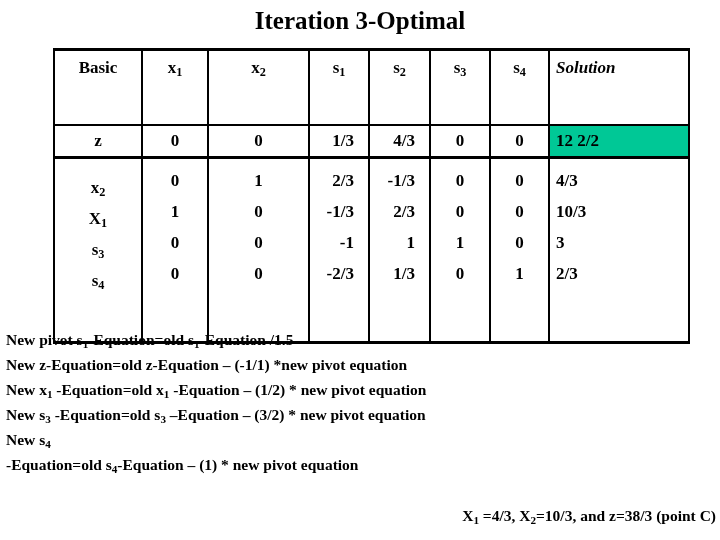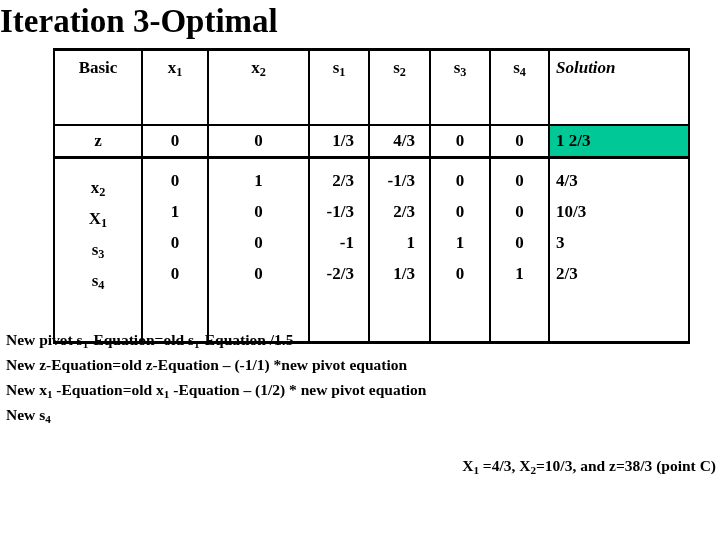--- a/index.html
+++ b/index.html
@@ -15,22 +15,22 @@
     color: #000000;
     position: relative;
   }
 
   
   .slide-title {
     position: absolute;
     left: 0;
     top: 2px;
     width: 720px;
-    text-align: left;
-    font-size: 33px;
+    text-align: center;
+    font-size: 25px;
     font-weight: bold;
     line-height: 38px;
     letter-spacing: 0px;
     white-space: nowrap;
   }
 
   
   .tableau-wrap {
     position: absolute;
     left: 33px;
@@ -156,21 +156,21 @@
       </tr>
 
       <tr class="z-row">
         <td>z</td>
         <td>0</td>
         <td>0</td>
         <td class="num-r">1/3</td>
         <td class="num-r">4/3</td>
         <td>0</td>
         <td>0</td>
-        <td class="sol-cell" id="z-solution-cell" style="background: rgb(0, 200, 150);">1 2/3</td>
+        <td class="sol-cell" id="z-solution-cell" style="background: rgb(0, 200, 150);">12 2/2</td>
       </tr>
 
       <tr class="body-row">
         <td class="basic-col">
             <span class="stack" id="col-basic">
               <span class="ln">x<sub>2</sub></span>
               <span class="ln">X<sub>1</sub></span>
               <span class="ln">s<sub>3</sub></span>
               <span class="ln">s<sub>4</sub></span>
             </span>
@@ -233,15 +233,17 @@
           </td>
       </tr>
     </tbody>
   </table>
 </div>
 
 <div class="notes" id="notes-block">
     <div class="note-line">New pivot s<sub>1</sub>-Equation=old s<sub>1</sub>-Equation /1.5</div>
     <div class="note-line">New z-Equation=old z-Equation – (-1/1) *new pivot equation</div>
     <div class="note-line">New x<sub>1</sub> -Equation=old x<sub>1</sub> -Equation – (1/2) * new pivot equation</div>
+    <div class="note-line">New s<sub>3</sub> -Equation=old s<sub>3</sub> –Equation – (3/2) * new pivot equation</div>
     <div class="note-line">New s<sub>4</sub></div>
+    <div class="note-line">-Equation=old s<sub>4</sub>-Equation – (1) * new pivot equation</div>
     <div class="note-line gap-before">X<sub>1</sub> =4/3, X<sub>2</sub>=10/3, and z=38/3 (point C)</div>
   </div>
 
 </body></html>

